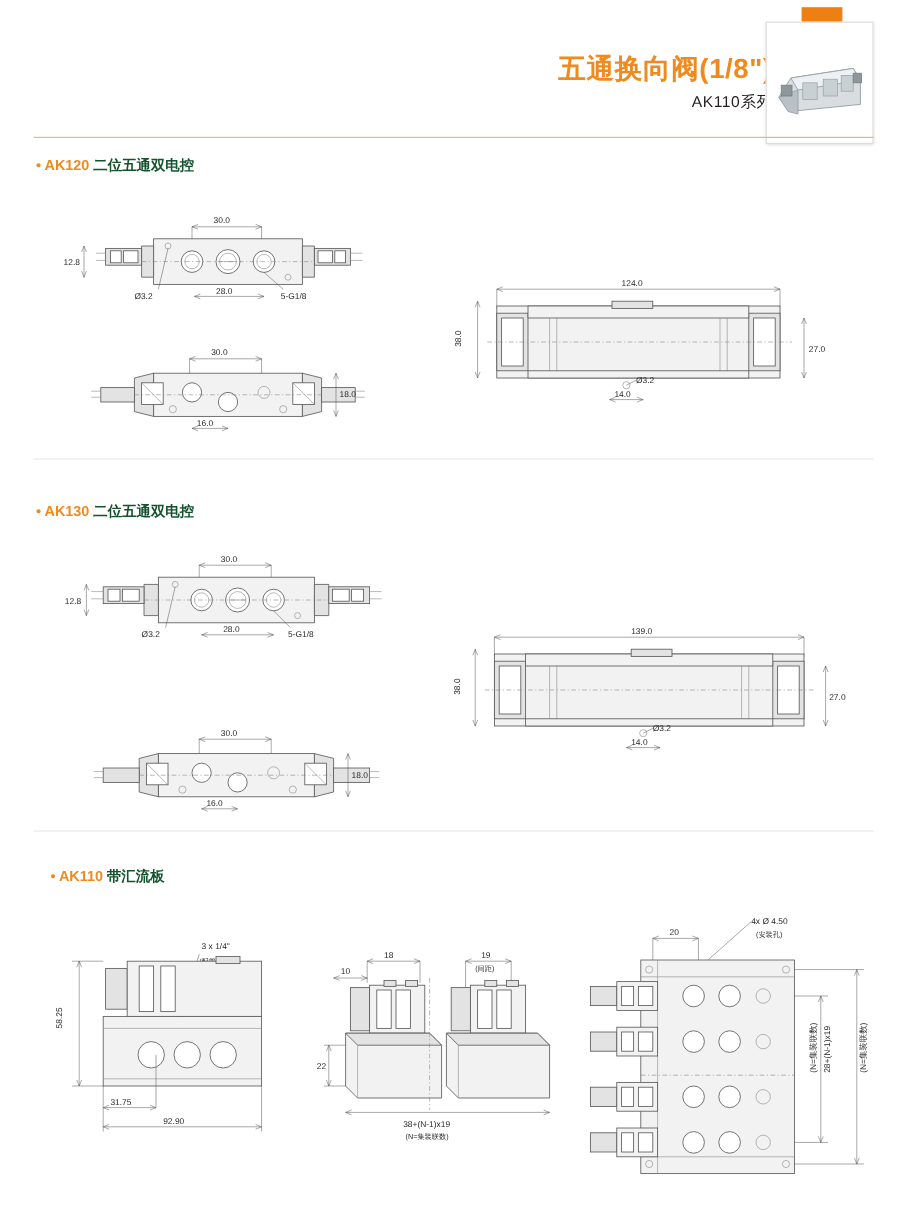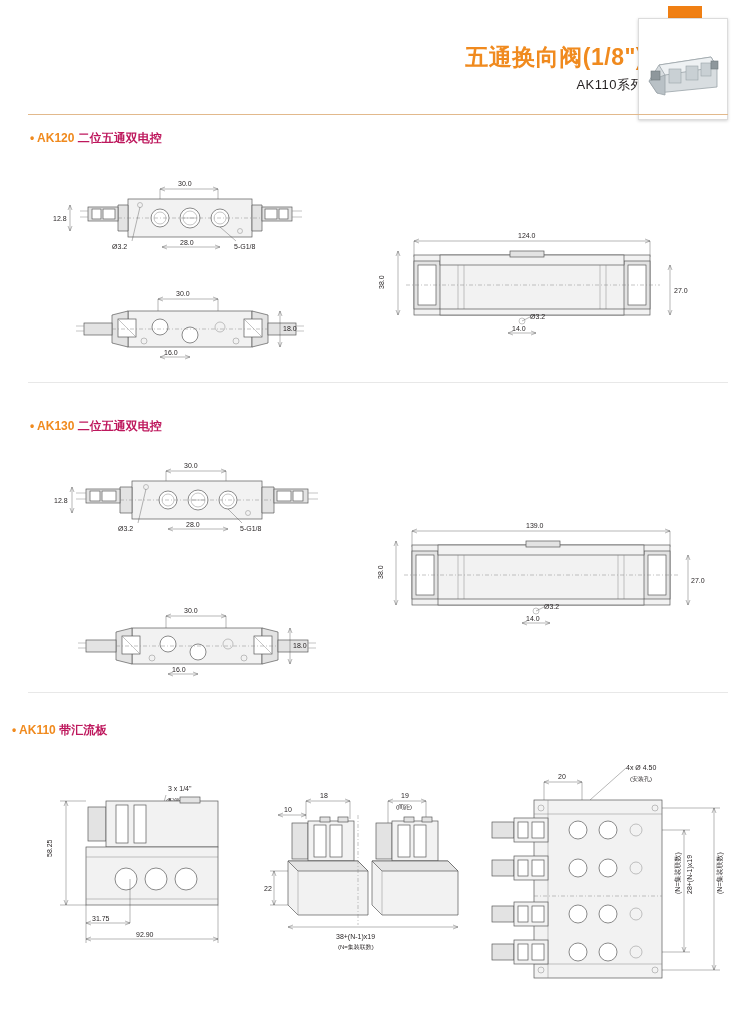--- a/index.html
+++ b/index.html
@@ -32,21 +32,21 @@
     position:absolute;right:28px;top:18px;width:88px;height:100px;
     background:#ffffff;border:1px solid #dcdcdc;box-shadow:0 1px 3px rgba(0,0,0,.18);
   }
   .prod-tab{
     position:absolute;right:54px;top:6px;width:34px;height:20px;background:#f07f13;
   }
   
   .sect-title{
     position:absolute;font-size:12px;font-weight:bold;color:#f08a1e;
   }
-  .sect-title .zh{color:#be185d;font-weight:bold;}
+  .sect-title .zh{color:#14532d;font-weight:bold;}
   .sect-title .dot{color:#f08a1e;}
   .sep{
     position:absolute;left:28px;width:700px;height:1px;background:#e8e8e8;
   }
   
   .dwg{position:absolute;}
   svg{display:block;}
   .d-thin{stroke:#8a8a8a;stroke-width:0.5;fill:none;}
   .d-dash{stroke:#8a8a8a;stroke-width:0.5;fill:none;stroke-dasharray:4 2 1 2;}
   .d-fill{fill:#f2f2f2;stroke:#5a5a5a;stroke-width:0.7;}
@@ -348,21 +348,21 @@
   <line class="d-dim" x1="158" y1="96" x2="166" y2="92"></line>
   <text class="dimtxt" x="166" y="94">Ø3.2</text>
   <line class="d-dim" x1="144" y1="108" x2="172" y2="108"></line>
   <path class="d-dim" d="M144,108 l5,-2 M144,108 l5,2 M172,108 l-5,-2 M172,108 l-5,2"></path>
   <text class="dimtxt" x="148" y="106">14.0</text>
 </svg>
 </div>
 
 <div class="sep" style="top:692px;"></div>
 
-<div class="sect-title" style="left:12px;top:722px;">
+<div class="sect-title" style="left:42px;top:722px;">
   <span class="dot">•</span>
   <span>AK110</span>
   <span class="zh">带汇流板</span>
 </div>
 
 <div class="dwg" style="left:30px;top:775px;">
 <svg width="240" height="185" viewBox="0 0 240 185">
 
   <text class="dimtxt" x="138" y="16">3 x 1/4"</text>
   <text class="dimtxt-s" x="136" y="28">(配管通口)</text>

